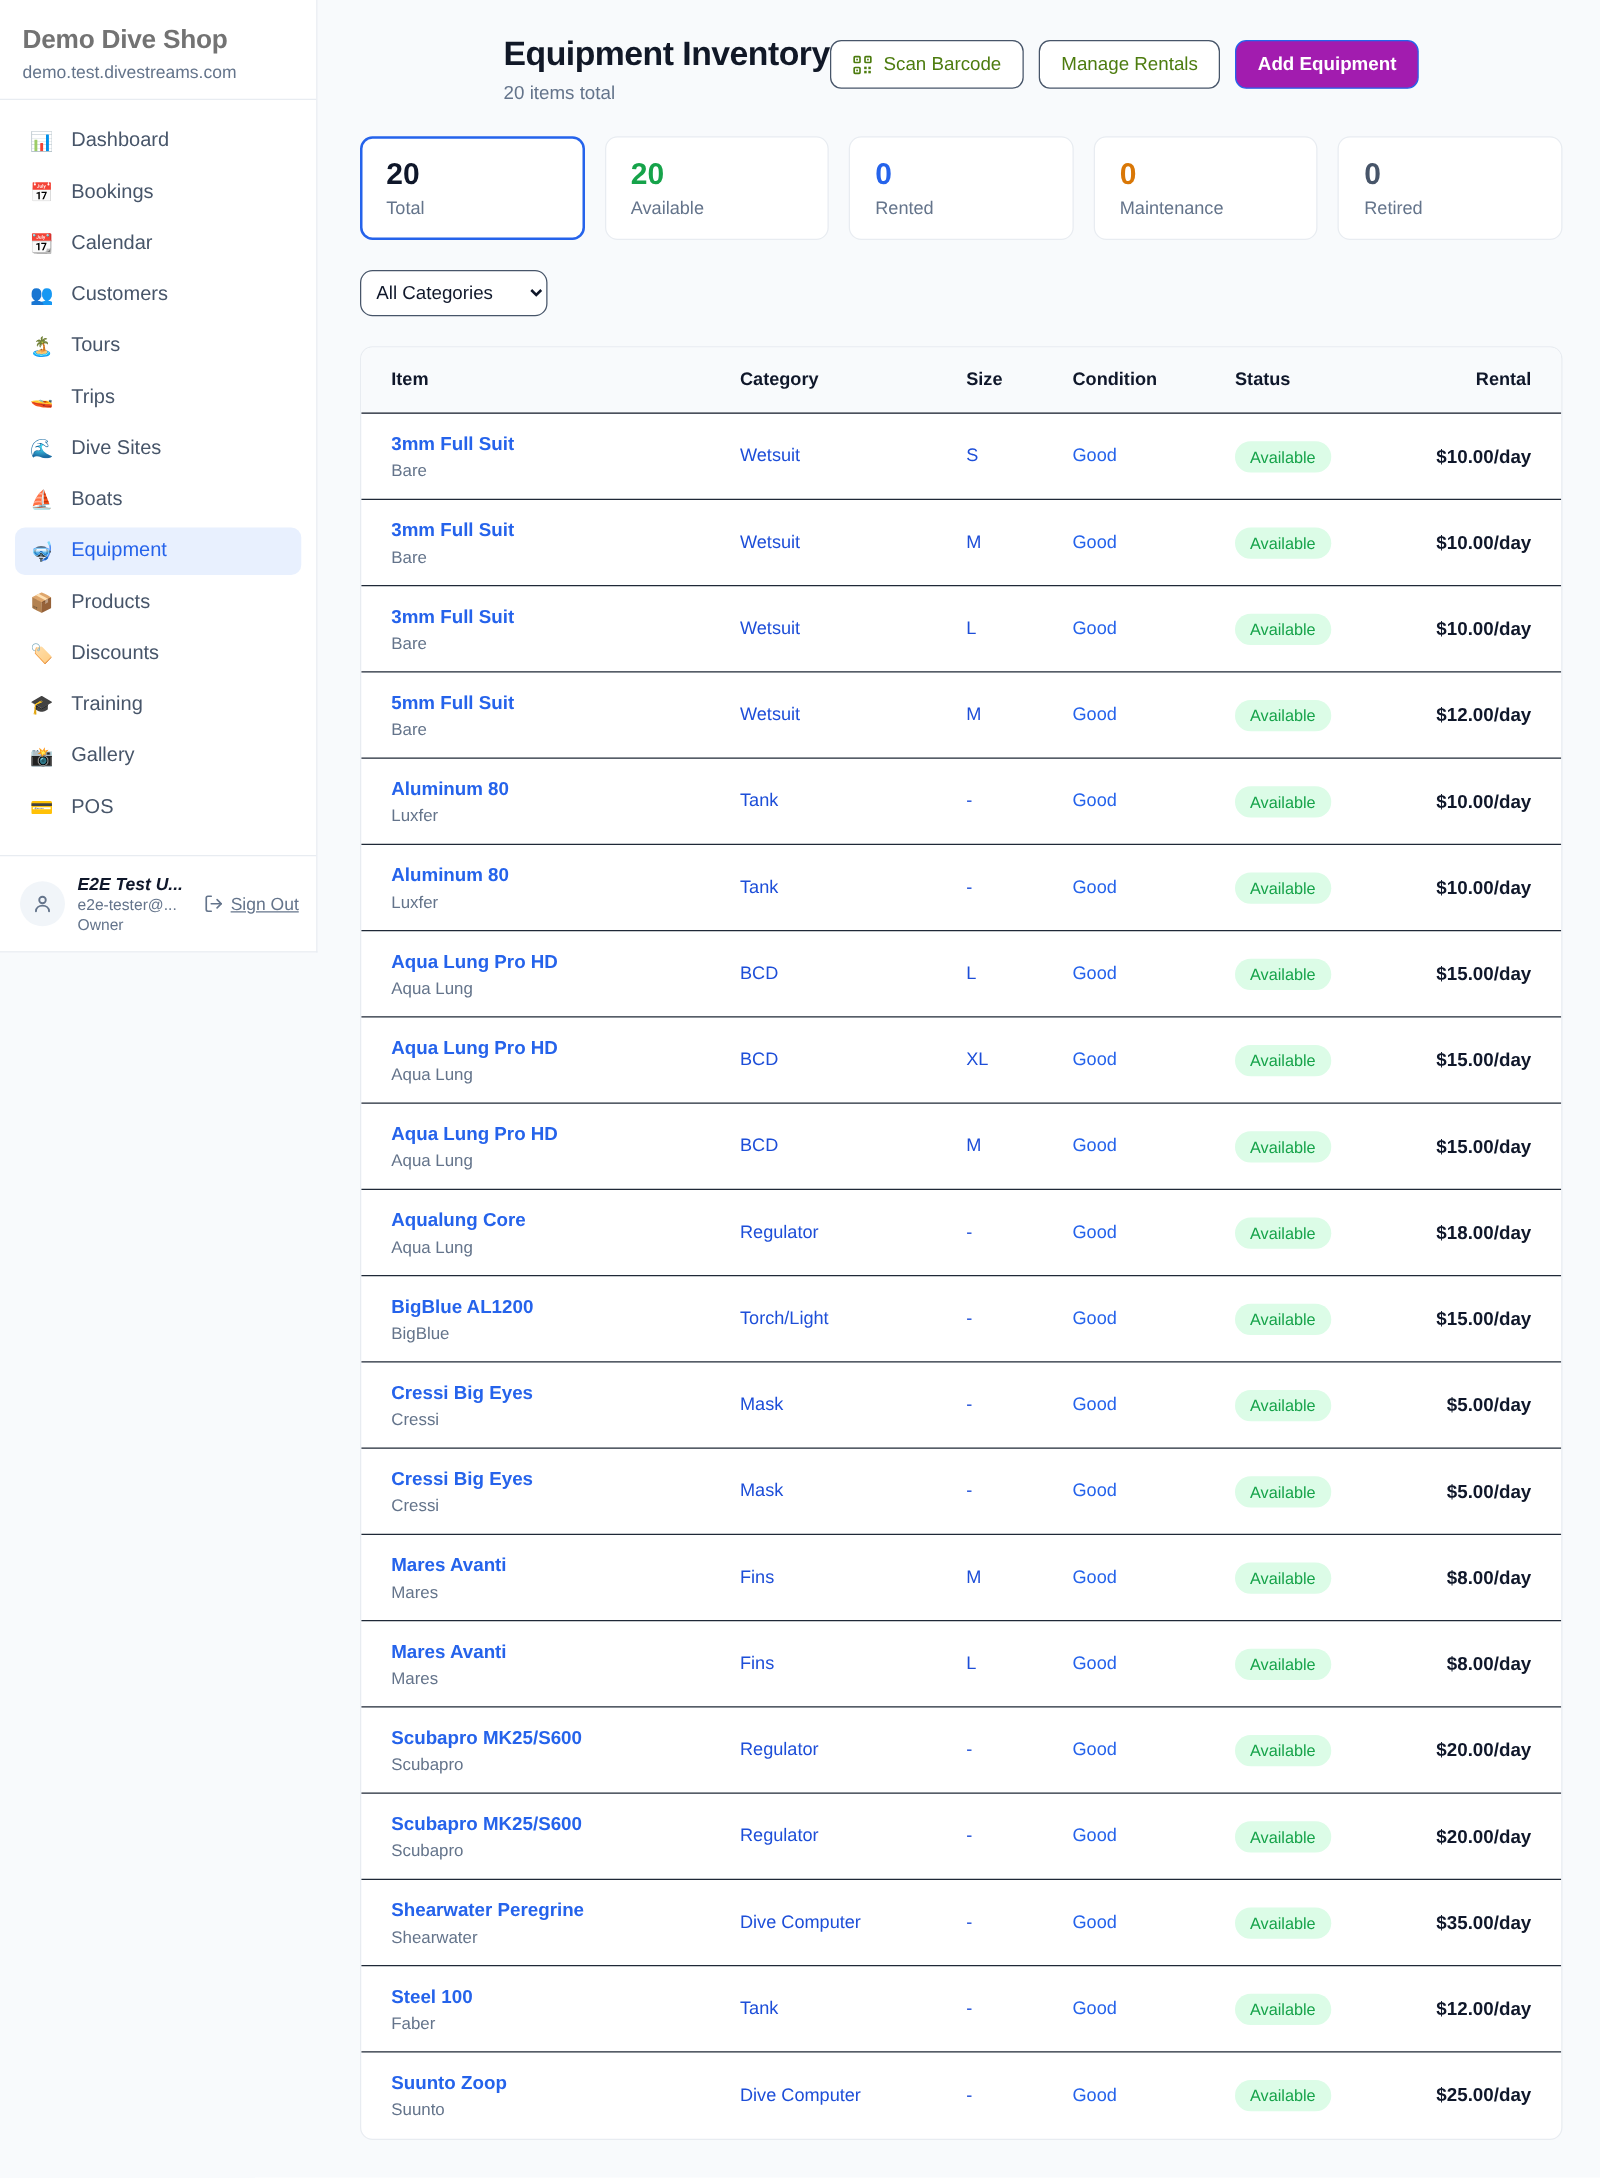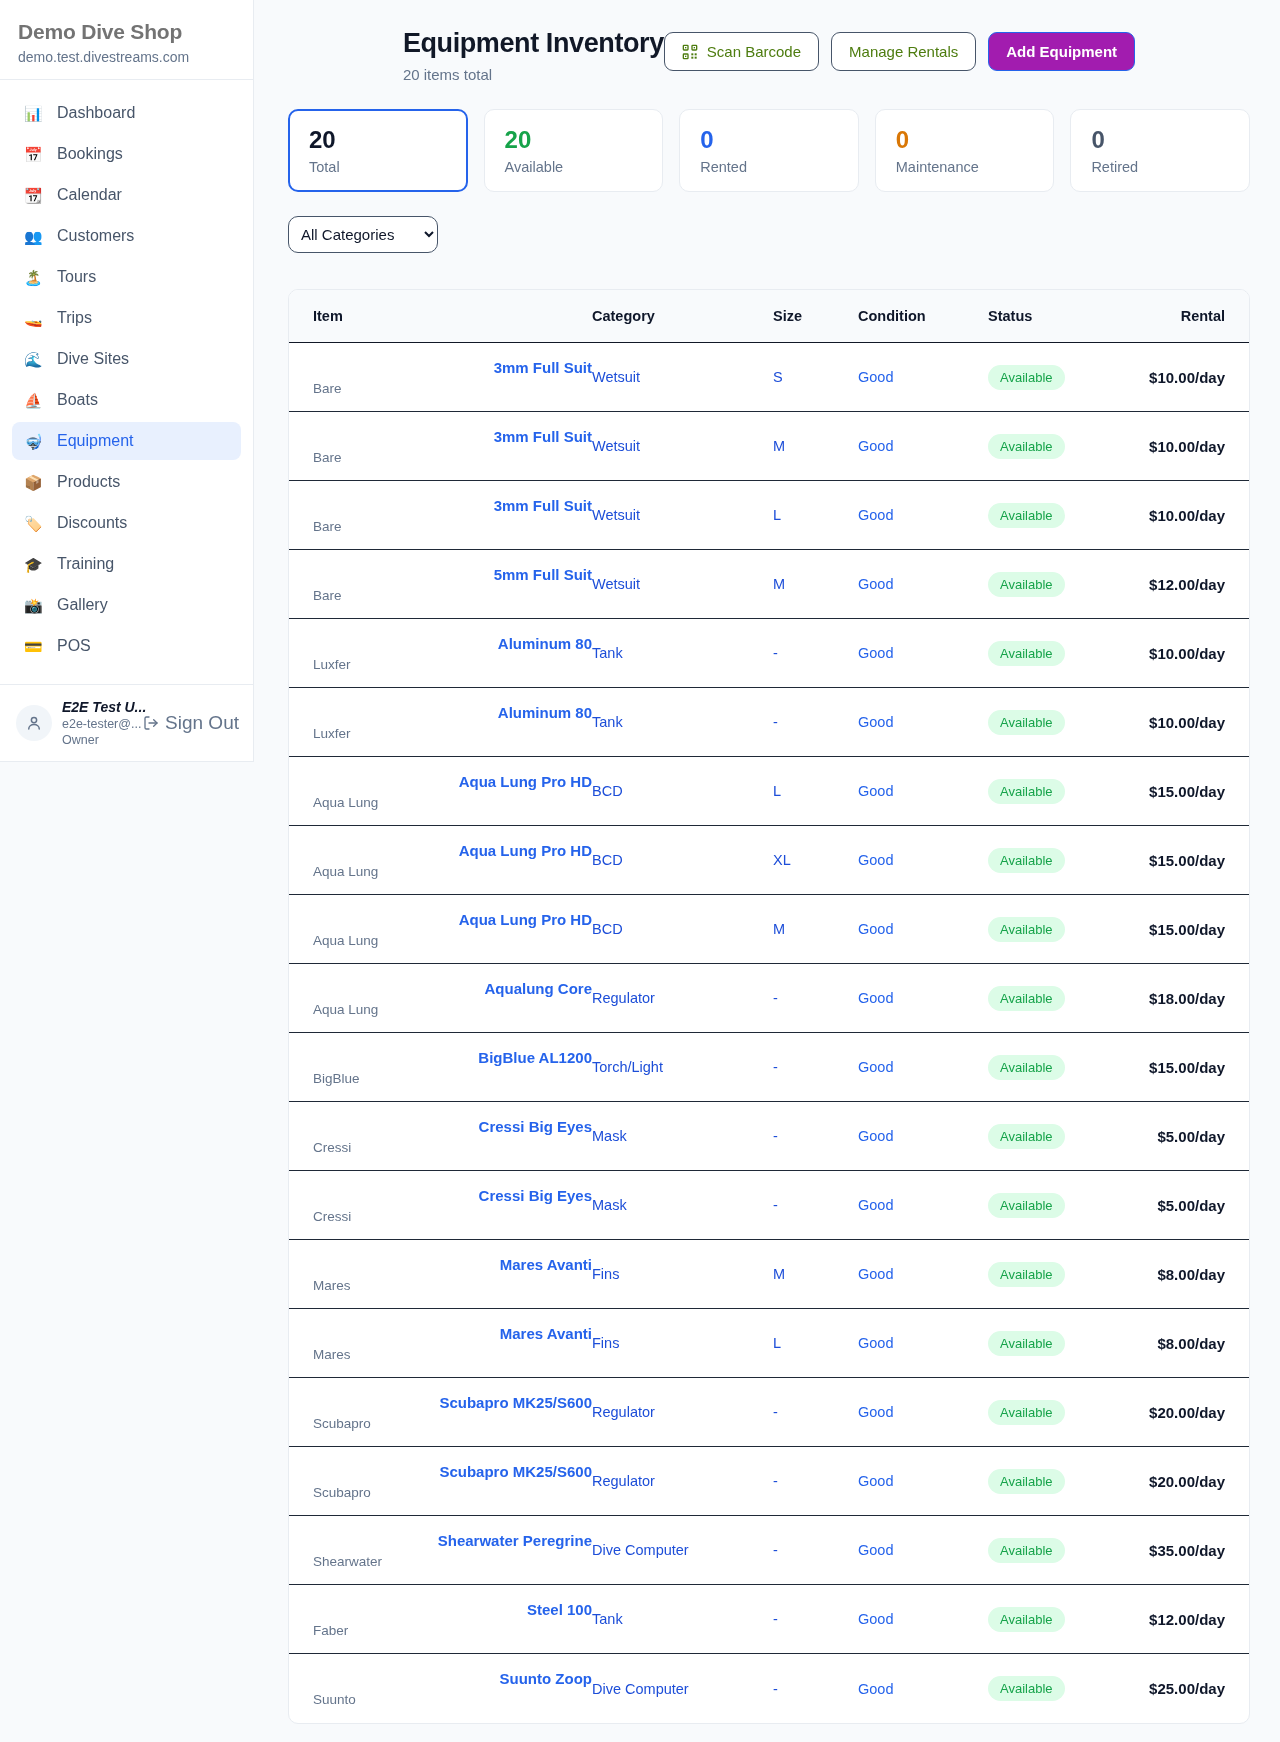--- a/index.html
+++ b/index.html
@@ -40,21 +40,21 @@
   .avatar {
     width: 36px; height: 36px; border-radius: 50%;
     background: #f1f5f9; color: #64748b;
     display: flex; align-items: center; justify-content: center; flex-shrink: 0;
   }
   .user-meta { flex: 1; min-width: 0; }
   .user-name { font-size: 14px; font-weight: 700; color: #0f172a; white-space: nowrap; font-style: italic; }
   .user-email, .user-role { font-size: 12.5px; color: #64748b; margin-top: 2px; white-space: nowrap; }
   .signout {
     display: flex; align-items: center; gap: 6px;
-    font-size: 19px; color: #64748b; cursor: pointer; white-space: nowrap;
+    font-size: 14px; color: #64748b; cursor: pointer; white-space: nowrap; text-decoration: underline;
   }
   
   .main { flex: 1; padding: 28px 30px 20px 34px; min-width: 0; }
   .page-head { display: flex; justify-content: center; align-items: flex-start; }
   .page-title { font-size: 27px; font-weight: 700; color: #111827; letter-spacing: -0.4px; }
   .page-subtitle { font-size: 15px; color: #64748b; margin-top: 7px; }
   .head-actions { display: flex; gap: 12px; margin-top: 4px; }
   .btn {
     height: 39px; padding: 0 17px; border-radius: 9px;
     border: 1px solid #475569; background: #fff;
@@ -79,34 +79,34 @@
     background: #fff; padding: 0 15px; font-family: inherit; font-size: 15px; color: #0f172a;
     outline: none;
   }
   .search-input::placeholder { color: #6b7280; }
   .category-select {
     width: 150px; height: 37px; border: 1px solid #475569; border-radius: 10px;
     background: #fff; font-family: inherit; font-size: 15px; color: #0f172a; padding: 0 8px;
   }
   
   .table-card {
-    margin-top: 36px; background: #fff;
+    margin-top: 24px; background: #fff;
     border: 1px solid #e8ecf1; border-radius: 10px; overflow: hidden;
   }
   .thead, .trow {
     display: grid;
     grid-template-columns: 279px 181px 85px 130px 140px 1fr;
     align-items: center; padding: 0 24px;
   }
   .thead { height: 53px; background: #f8fafc; border-bottom: 1px solid #111827; }
   .th { font-size: 14.5px; font-weight: 700; color: #0f172a; }
   .th:last-child { text-align: right; }
   .trow { min-height: 69px; padding-top: 12px; padding-bottom: 12px; border-bottom: 1px solid #1f2937; }
   .trow:last-child { border-bottom: none; }
-  .item-name { font-size: 15px; font-weight: 600; color: #2563eb; cursor: pointer; text-align: right; }
+  .item-name { font-size: 15px; font-weight: 600; color: #2563eb; cursor: pointer; }
   .item-brand { font-size: 13.5px; color: #64748b; margin-top: 5px; }
   .cell { font-size: 14.5px; color: #1d4ed8; }
   .cond { font-size: 14.5px; color: #2563eb; cursor: pointer; }
   .badge {
     display: inline-block; padding: 5px 12px; border-radius: 999px;
     background: #dcfce7; color: #16a34a; font-size: 13px;
   }
   .price { text-align: right; font-size: 15px; font-weight: 600; color: #0f172a; }
 </style>
 </head>

